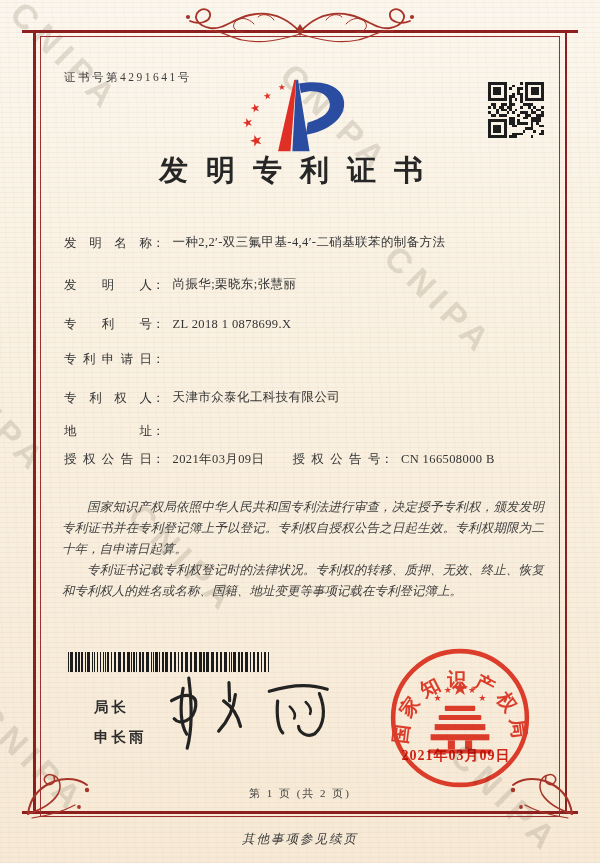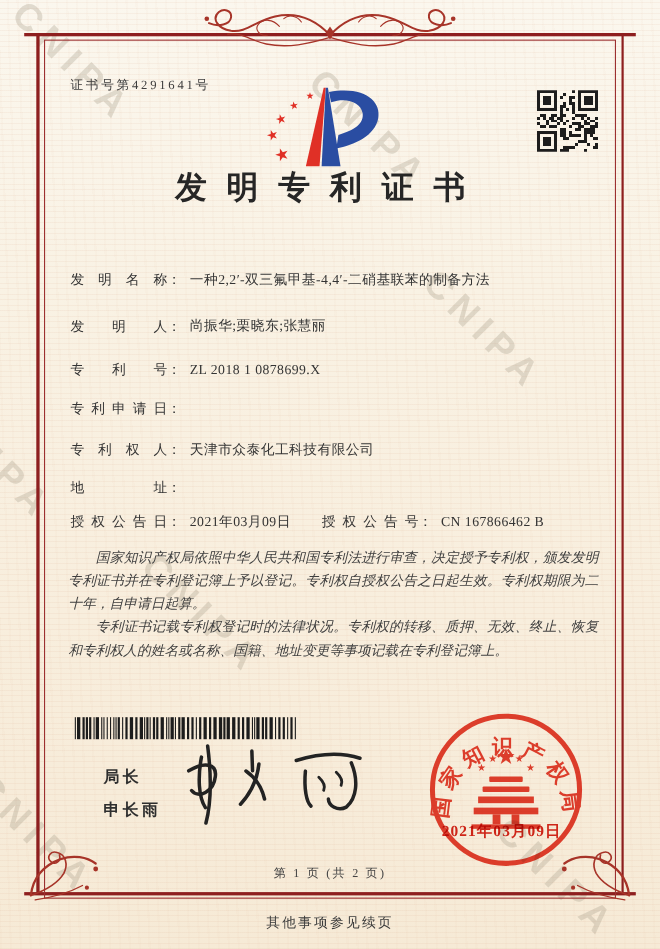--- a/index.html
+++ b/index.html
@@ -22,21 +22,21 @@
   .b-right{right:33px;top:30px;width:2.5px;height:783px;}
   .b-inner{position:absolute;left:40px;top:36px;right:40px;bottom:46px;border:1px solid #9c3030;z-index:2;}
   .orn{position:absolute;z-index:3;}
   
   .cert-no{position:absolute;left:64px;top:70px;z-index:3;font-size:11.5px;letter-spacing:2.5px;color:#3d3d3d;}
   .logo{position:absolute;left:238px;top:76px;z-index:3;}
   .qr{position:absolute;left:488px;top:82px;z-index:3;}
   .title{position:absolute;left:0;right:0;top:151px;z-index:3;text-align:center;
     font-size:29px;font-weight:bold;letter-spacing:18px;color:#262626;}
   .fields{position:absolute;left:64px;right:52px;top:233px;z-index:3;font-size:12.5px;color:#343434;}
-  .frow{display:flex;align-items:center;line-height:1.5;margin-top:12px;}
+  .frow{display:flex;align-items:flex-end;line-height:1.5;}
   .flabel{display:inline-block;width:88px;text-align:justify;text-align-last:justify;
     text-justify:inter-ideograph;flex:0 0 88px;}
   .fcolon{flex:0 0 auto;}
   .fvalue{flex:1 1 auto;margin-left:8px;letter-spacing:.4px;line-height:1.55;}
   .fvi{margin-left:8px;letter-spacing:.4px;}
   .lbl2{display:inline-block;width:88px;text-align:justify;text-align-last:justify;
     text-justify:inter-ideograph;margin-left:28px;}
   .mb-a{margin-bottom:23px}.mb-b{margin-bottom:20px}.mb-c{margin-bottom:16px}
   .mb-d{margin-bottom:19px}.mb-e{margin-bottom:15px}.mb-f{margin-bottom:9px}
   .body-text{position:absolute;left:62px;right:56px;top:497px;z-index:3;
@@ -47,21 +47,21 @@
   .director{position:absolute;left:70px;top:692px;z-index:3;
     font-family:"Liberation Sans","DejaVu Sans",sans-serif;font-size:14.5px;
     font-weight:600;color:#2e2e2e;letter-spacing:3px;line-height:30px;margin-left:24px;}
   .signature{position:absolute;left:150px;top:670px;z-index:4;transform:rotate(-2deg);}
   .seal{position:absolute;left:384px;top:642px;z-index:4;opacity:.93;mix-blend-mode:multiply;}
   .seal-date{position:absolute;left:366px;top:747px;width:180px;z-index:5;text-align:center;
     color:#d6281c;font-size:14px;font-weight:bold;letter-spacing:1px;mix-blend-mode:multiply;}
   .page-num{position:absolute;left:0;right:0;top:786px;z-index:3;text-align:center;
     font-size:11px;letter-spacing:2px;color:#444;}
   .continuation{position:absolute;left:0;right:0;top:831px;z-index:3;text-align:center;
-    font-size:12.5px;letter-spacing:2px;color:#3b3b3b;}
+    font-size:12.5px;letter-spacing:2px;color:#3b3b3b;font-style:italic;}
 </style>
 </head>
 <body>
 
 <div class="page">
   <div class="texture"></div>
 
   <span class="wm" style="left:30px;top:-6px">CNIPA</span>
   <span class="wm" style="left:300px;top:56px">CNIPA</span>
   <span class="wm" style="left:404px;top:238px">CNIPA</span>
@@ -365,21 +365,21 @@
     <div class="frow mb-f">
       <span class="flabel">地址</span>
         <span class="fcolon">：</span>
     </div>
     <div class="frow">
       <span class="flabel">授权公告日</span>
         <span class="fcolon">：</span>
       <span class="fvi">2021年03月09日</span>
       <span class="lbl2">授权公告号</span>
         <span class="fcolon">：</span>
-      <span class="fvi">CN 167866462 B</span>
+      <span class="fvi">CN 166508000 B</span>
     </div>
   </div>
 
   <div class="body-text">
     <p>国家知识产权局依照中华人民共和国专利法进行审查，决定授予专利权，颁发发明专利证书并在专利登记簿上予以登记。专利权自授权公告之日起生效。专利权期限为二十年，自申请日起算。</p>
     <p>专利证书记载专利权登记时的法律状况。专利权的转移、质押、无效、终止、恢复和专利权人的姓名或名称、国籍、地址变更等事项记载在专利登记簿上。</p>
   </div>
 
   <div class="barcode" id="barcode">
       <span style="left: 0px; width: 1px;"></span>

